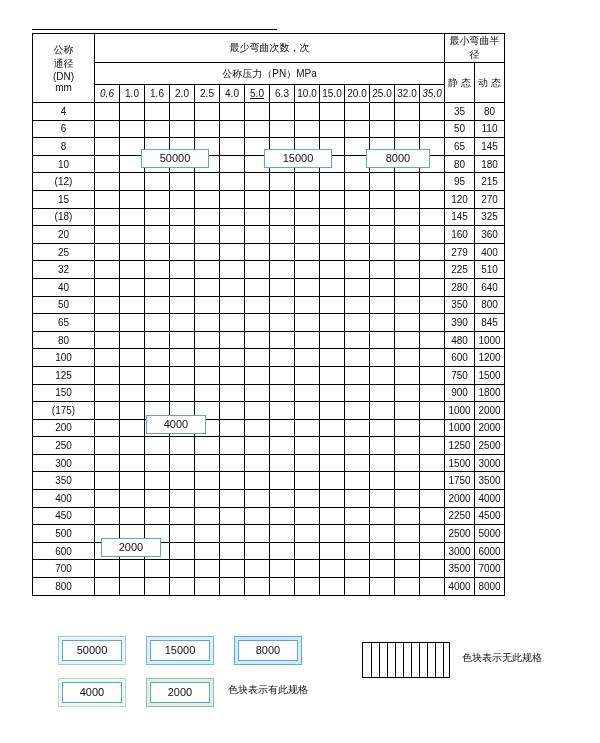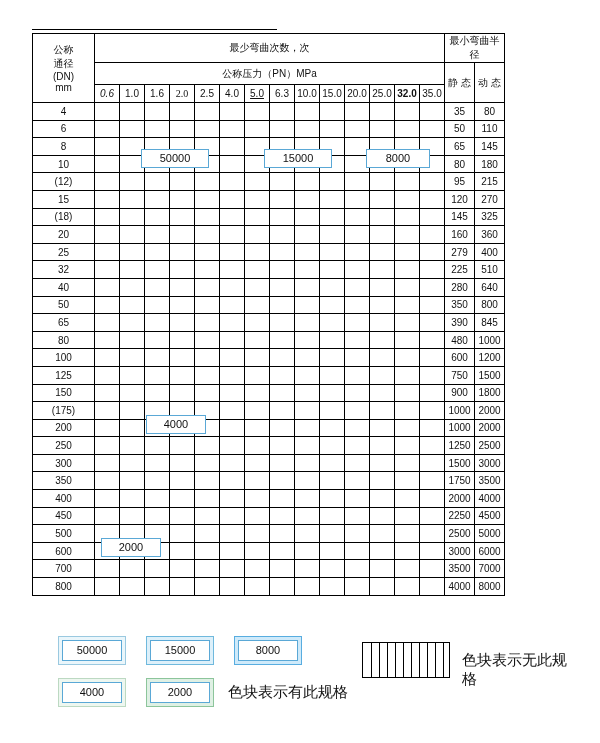--- a/index.html
+++ b/index.html
@@ -69,21 +69,21 @@
   .lgbox{
     position:absolute;border:1px solid #5aa8d6;background:#fff;
     width:58px;height:19px;line-height:19px;text-align:center;font-size:11px;
   }
   .lgwrap{position:absolute;border:1px solid #9ac9e0;padding:3px;background:#eaf6fb;}
   .lgwrap.blue1{background:#eaf6fb;border-color:#9ac9e0;}
   .lgwrap.blue2{background:#ddf0fa;border-color:#6fb9dd;}
   .lgwrap.blue3{background:#cfeafa;border-color:#58ade0;}
   .lgwrap.green1{background:#eef7f0;border-color:#bcd9c2;}
   .lgwrap.green2{background:#dff0e4;border-color:#8cc59b;}
-  .lgnote{position:absolute;font-size:15px;}
+  .lgnote{position:absolute;font-size:10px;}
   .hatch{
     position:absolute;border:1px solid #000;background:#fff;
     width:86px;height:34px;
   }
   .hatch i{position:absolute;top:0;bottom:0;width:1px;background:#000;}
 </style>
 </head>
 <body>
 
 <div class="page">
@@ -104,31 +104,31 @@
       </tr>
       <tr>
         <td class="hdr hdr-lbl" colspan="14" style="height:22px">公称压力（PN）MPa</td>
         <td class="hdr rcell" rowspan="2">静 态</td>
         <td class="hdr rcell" rowspan="2">动 态</td>
       </tr>
       <tr id="pressure-row">
           <td class="hdr pcell" style="height: 18px; font-style: italic;">0.6</td>
           <td class="hdr pcell" style="height: 18px; margin-left: 20px;">1.0</td>
           <td class="hdr pcell" style="height: 18px;">1.6</td>
-          <td class="hdr pcell" style="height: 18px; font-family: Liberation Serif, serif;">2.0</td>
+          <td class="hdr pcell" style="height: 18px;">2.0</td>
           <td class="hdr pcell" style="height: 18px;">2.5</td>
           <td class="hdr pcell" style="height: 18px;">4.0</td>
           <td class="hdr pcell" style="height: 18px; text-decoration: underline;">5.0</td>
           <td class="hdr pcell" style="height: 18px;">6.3</td>
           <td class="hdr pcell" style="height: 18px;">10.0</td>
           <td class="hdr pcell" style="height: 18px;">15.0</td>
           <td class="hdr pcell" style="height: 18px;">20.0</td>
           <td class="hdr pcell" style="height: 18px;">25.0</td>
-          <td class="hdr pcell" style="height: 18px; font-weight: bold;">32.0</td>
-          <td class="hdr pcell" style="height: 18px;">35.0</td>
+          <td class="hdr pcell" style="height: 18px;">32.0</td>
+          <td class="hdr pcell" style="height: 18px; font-style: italic;">35.0</td>
         </tr>
     </thead>
     <tbody id="tbody">
         <tr class="datarow">
           <td class="dnlabel">4</td>
           <td class="pcell b1"></td>
           <td class="pcell b1"></td>
           <td class="pcell b1"></td>
           <td class="pcell b1"></td>
           <td class="pcell b1"></td>

